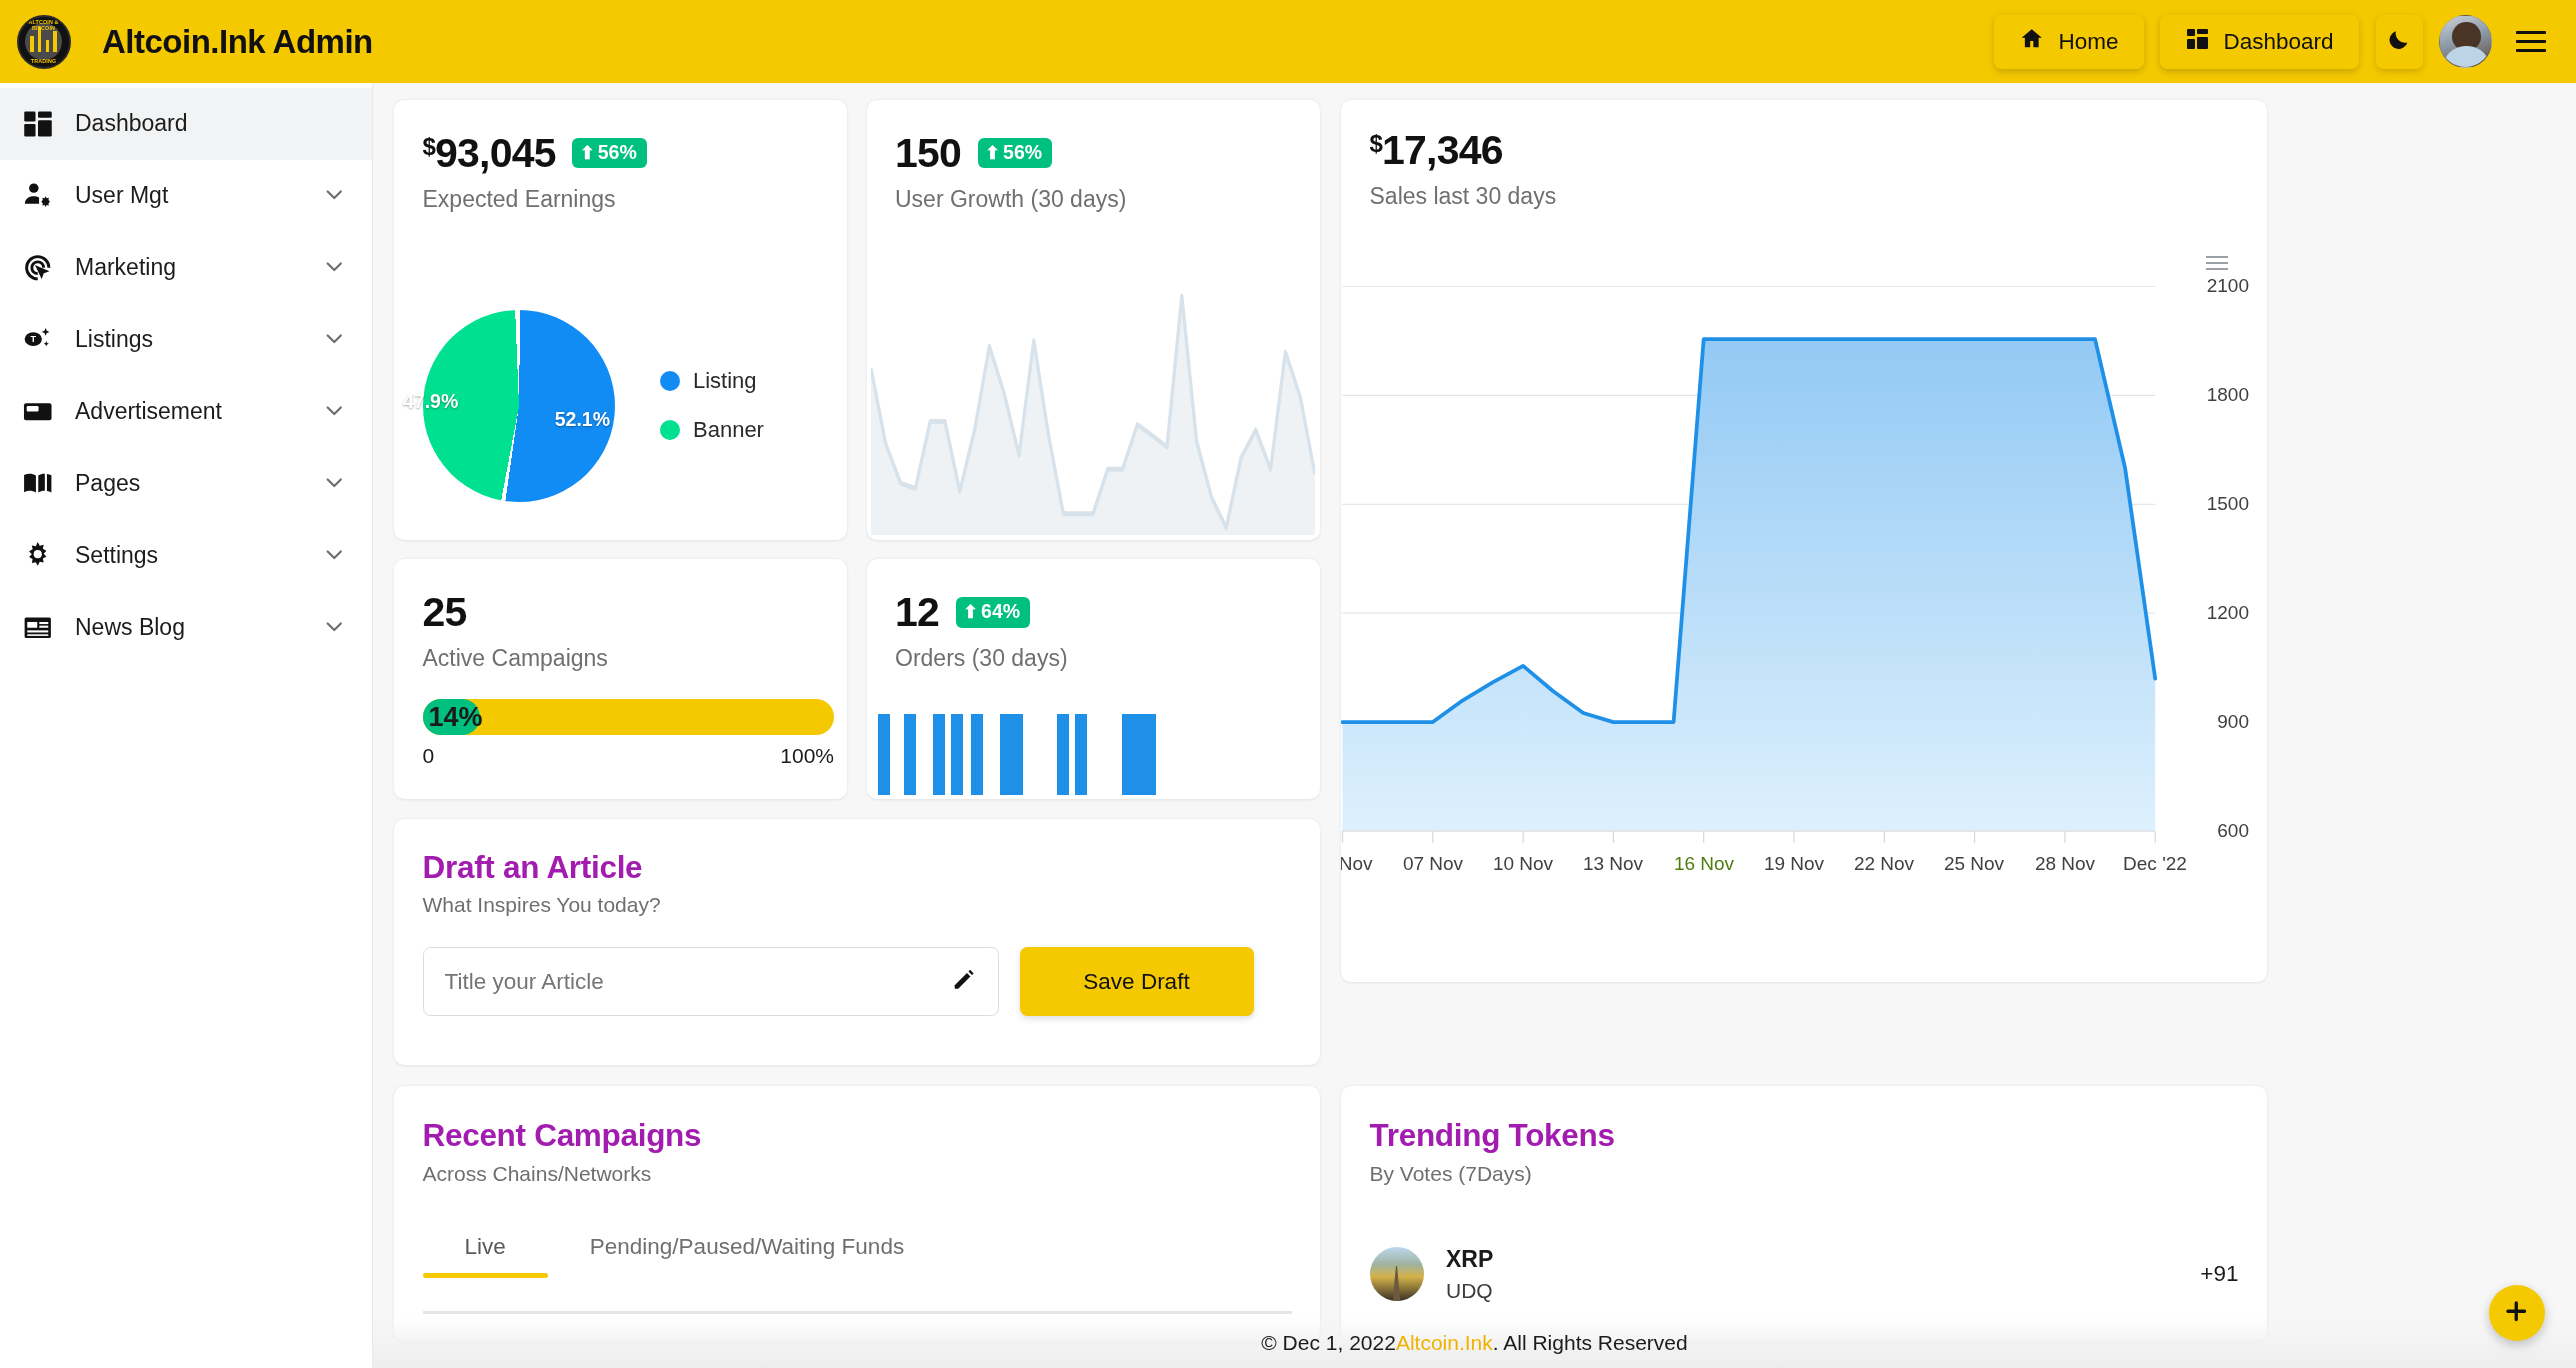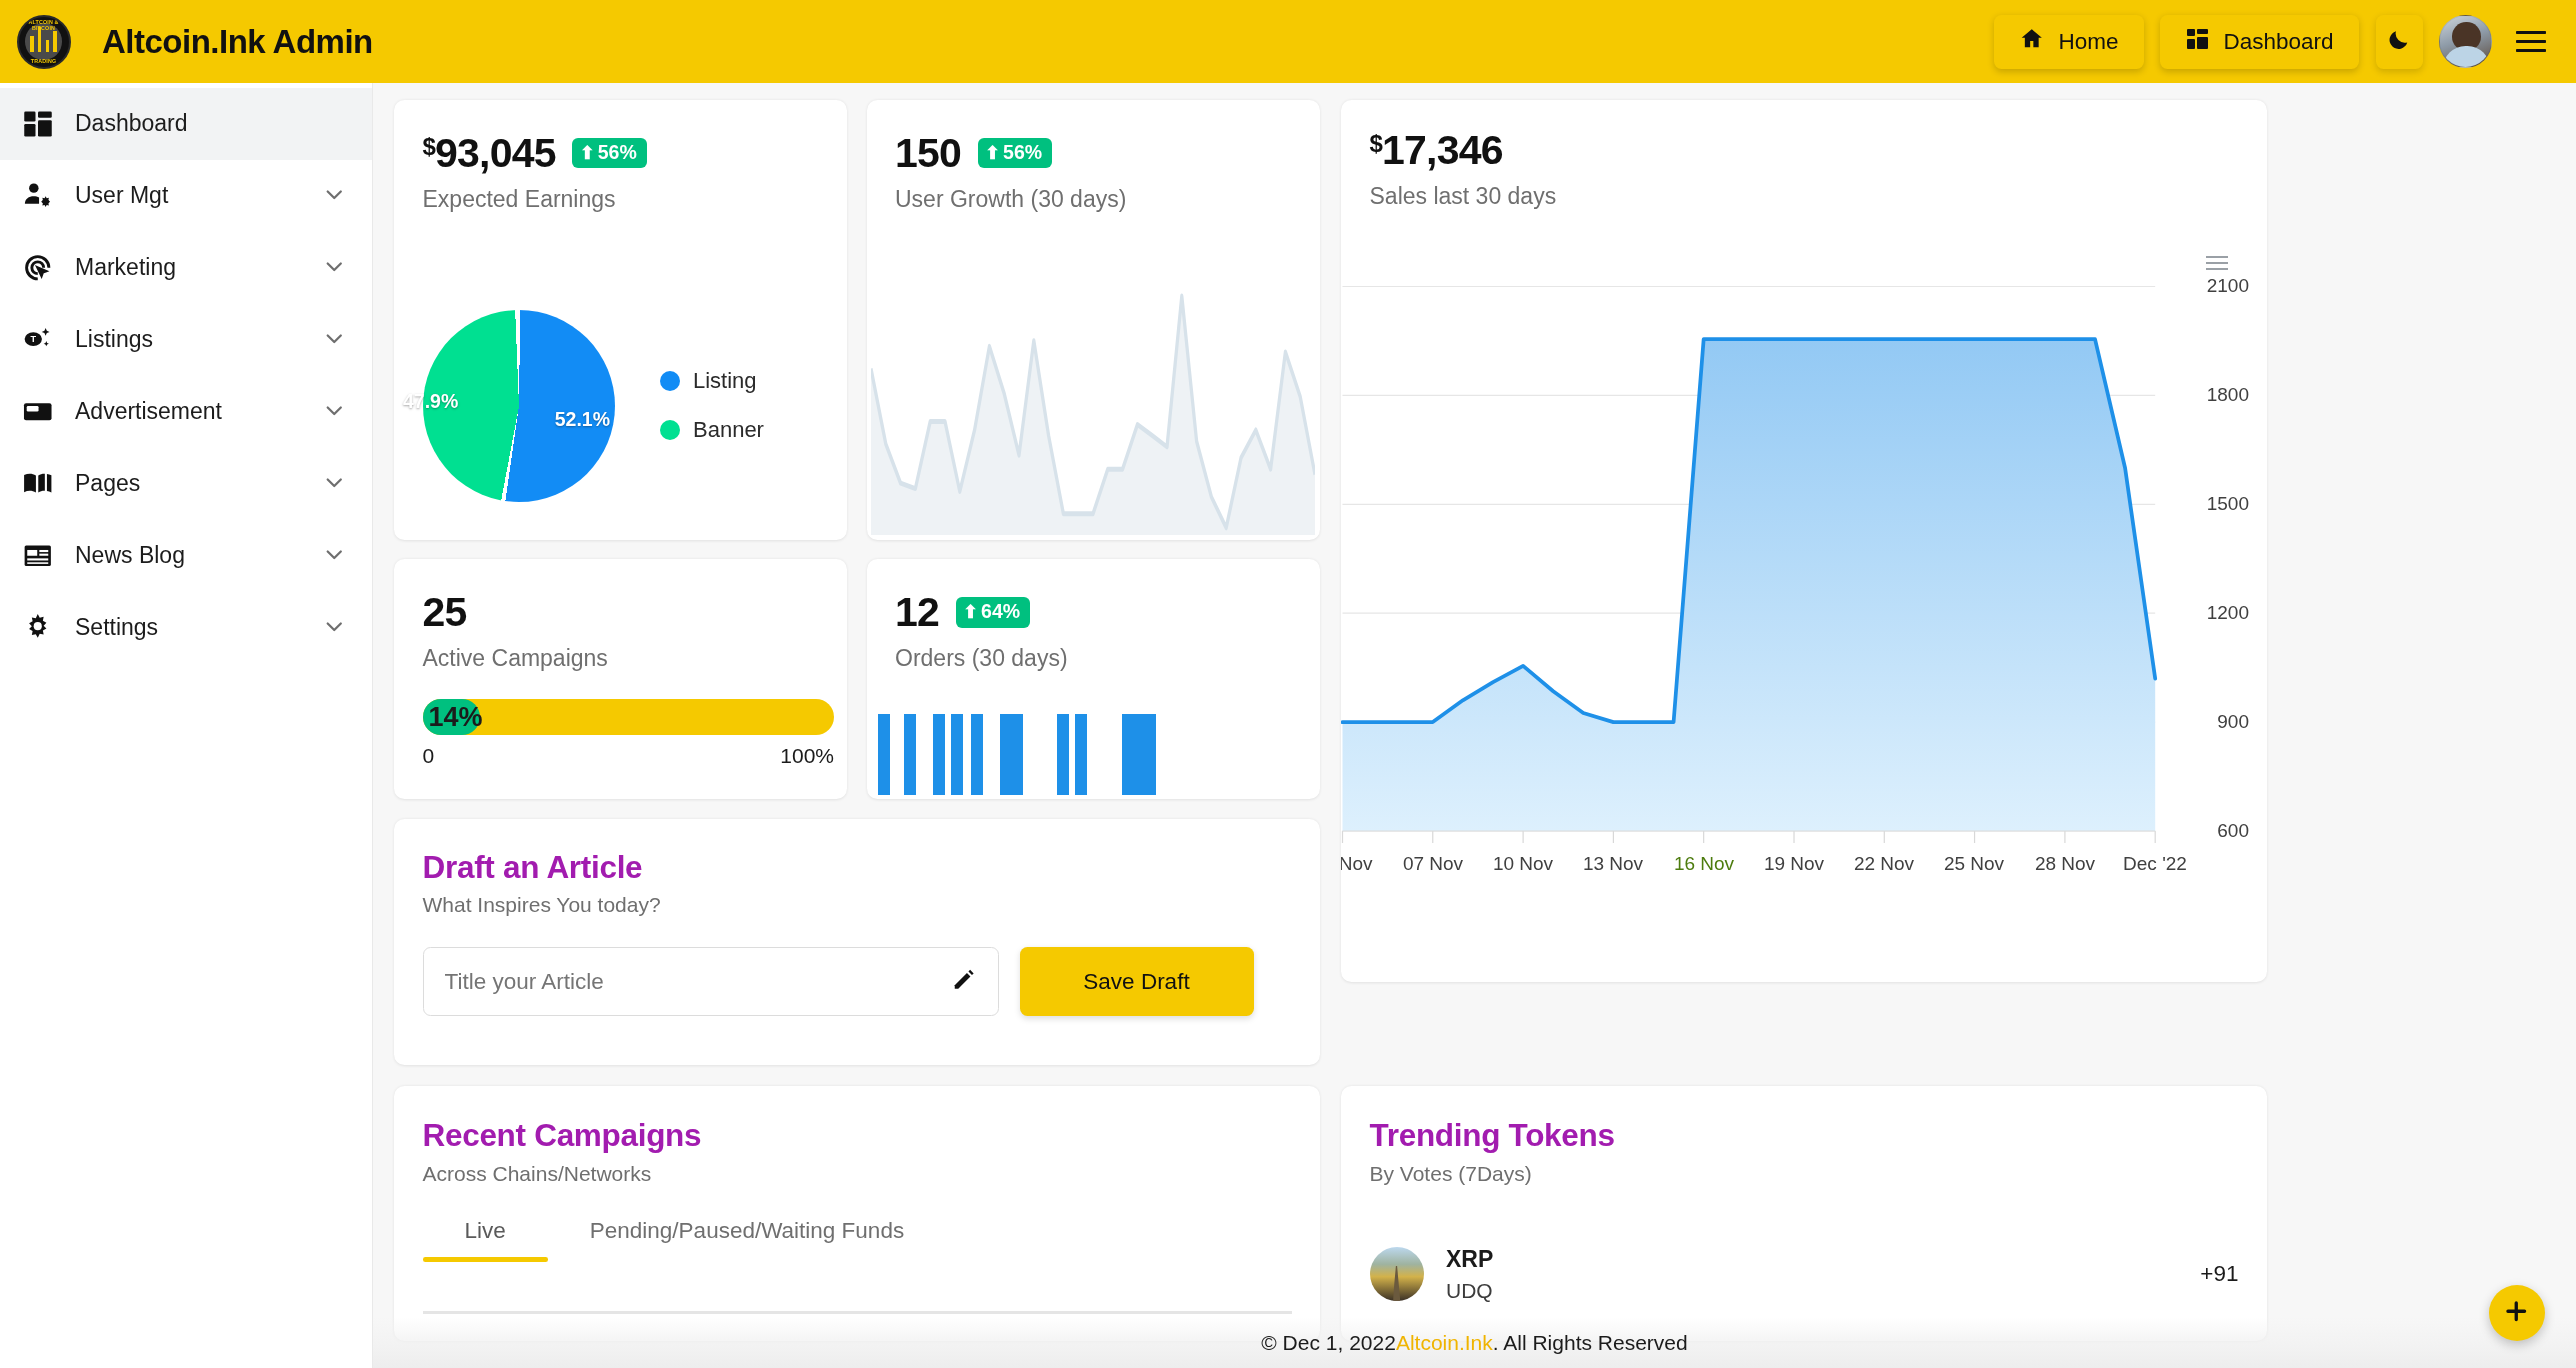--- a/index.html
+++ b/index.html
@@ -192,21 +192,21 @@
   }
   .btn-save {
     width: 234px; height: 69px; background: #f5c900; border: none; border-radius: 7.5px;
     font-size: 22.5px; font-weight: 500; color: #111; font-family: inherit; cursor: pointer;
     box-shadow: 0 2.3px 6px rgba(0,0,0,.13);
   }
 
   
   .bottom-row { display: grid; grid-template-columns: 926px 926px; column-gap: 21px; margin-top: 21px; }
   .panel { padding: 31.5px 28.5px 0 28.5px; height: 255px; position: relative; overflow: hidden; }
-  .tabs { display: flex; gap: 0; margin-top: 32px; position: relative; }
+  .tabs { display: flex; gap: 0; margin-top: 48px; position: relative; }
   .tab { font-size: 22.5px; color: #6f6f6f; padding: 0 42px 16.5px 42px; cursor: pointer;
     white-space: nowrap; position: relative; }
   .tab.active { color: #5a5a5a; }
   .tab.active::after {
     content: ""; position: absolute; left: 0; right: 0; bottom: -1.5px;
     height: 4.5px; background: #f5c900; border-radius: 2.3px;
   }
   .tabs-rule { position: absolute; left: 28.5px; right: 28.5px; bottom: 27px;
     height: 2.3px; background: #e5e5e5; }
   .token-row { display: flex; align-items: center; margin-top: 60px; }
@@ -390,44 +390,44 @@
       <span class="chev">
         <svg width="22.5" height="22.5" viewBox="0 0 24 24" fill="none" stroke="#6f6f6f" stroke-width="2.4" stroke-linecap="round" stroke-linejoin="round">
             <polyline points="5,9 12,16 19,9"></polyline>
           </svg>
       </span>
     </div>
 
     <div class="side-item">
       <span class="side-ico">
         <svg width="31.5" height="31.5" viewBox="0 0 24 24" fill="#111">
+          <path d="M12 1.6l1.5 2.7 3-.6-.6 3 2.7 1.5-2.1 2.2 2.1 2.2-2.7 1.5.6 3-3-.6L12 19.6l-1.5-2.7-3 .6.6-3L5.4 13l2.1-2.2L5.4 8.6l2.7-1.5-.6-3 3 .6z"></path>
+          <circle cx="12" cy="10.8" r="3.1" fill="#fff"></circle>
+        </svg>
+      </span>
+      <span class="side-label">Settings</span>
+      <span class="chev">
+        <svg width="22.5" height="22.5" viewBox="0 0 24 24" fill="none" stroke="#6f6f6f" stroke-width="2.4" stroke-linecap="round" stroke-linejoin="round">
+            <polyline points="5,9 12,16 19,9"></polyline>
+          </svg>
+      </span>
+    </div>
+
+    <div class="side-item">
+      <span class="side-ico">
+        <svg width="31.5" height="31.5" viewBox="0 0 24 24" fill="#111">
           <rect x="2" y="4.2" width="20" height="15.6" rx="1.2"></rect>
           <rect x="4" y="7.6" width="7.6" height="4.4" fill="#fff"></rect>
           <rect x="13.2" y="7.6" width="6.8" height="1.6" fill="#fff"></rect>
           <rect x="13.2" y="10.4" width="6.8" height="1.6" fill="#fff"></rect>
           <rect x="4" y="14" width="16" height="1.6" fill="#fff"></rect>
           <rect x="4" y="17" width="16" height="1.2" fill="#fff"></rect>
         </svg>
       </span>
       <span class="side-label">News Blog</span>
-      <span class="chev">
-        <svg width="22.5" height="22.5" viewBox="0 0 24 24" fill="none" stroke="#6f6f6f" stroke-width="2.4" stroke-linecap="round" stroke-linejoin="round">
-            <polyline points="5,9 12,16 19,9"></polyline>
-          </svg>
-      </span>
-    </div>
-
-    <div class="side-item">
-      <span class="side-ico">
-        <svg width="31.5" height="31.5" viewBox="0 0 24 24" fill="#111">
-          <path d="M12 1.6l1.5 2.7 3-.6-.6 3 2.7 1.5-2.1 2.2 2.1 2.2-2.7 1.5.6 3-3-.6L12 19.6l-1.5-2.7-3 .6.6-3L5.4 13l2.1-2.2L5.4 8.6l2.7-1.5-.6-3 3 .6z"></path>
-          <circle cx="12" cy="10.8" r="3.1" fill="#fff"></circle>
-        </svg>
-      </span>
-      <span class="side-label">Settings</span>
       <span class="chev">
         <svg width="22.5" height="22.5" viewBox="0 0 24 24" fill="none" stroke="#6f6f6f" stroke-width="2.4" stroke-linecap="round" stroke-linejoin="round">
             <polyline points="5,9 12,16 19,9"></polyline>
           </svg>
       </span>
     </div>
   </div>
 
   <div class="main">
     <div class="grid">

